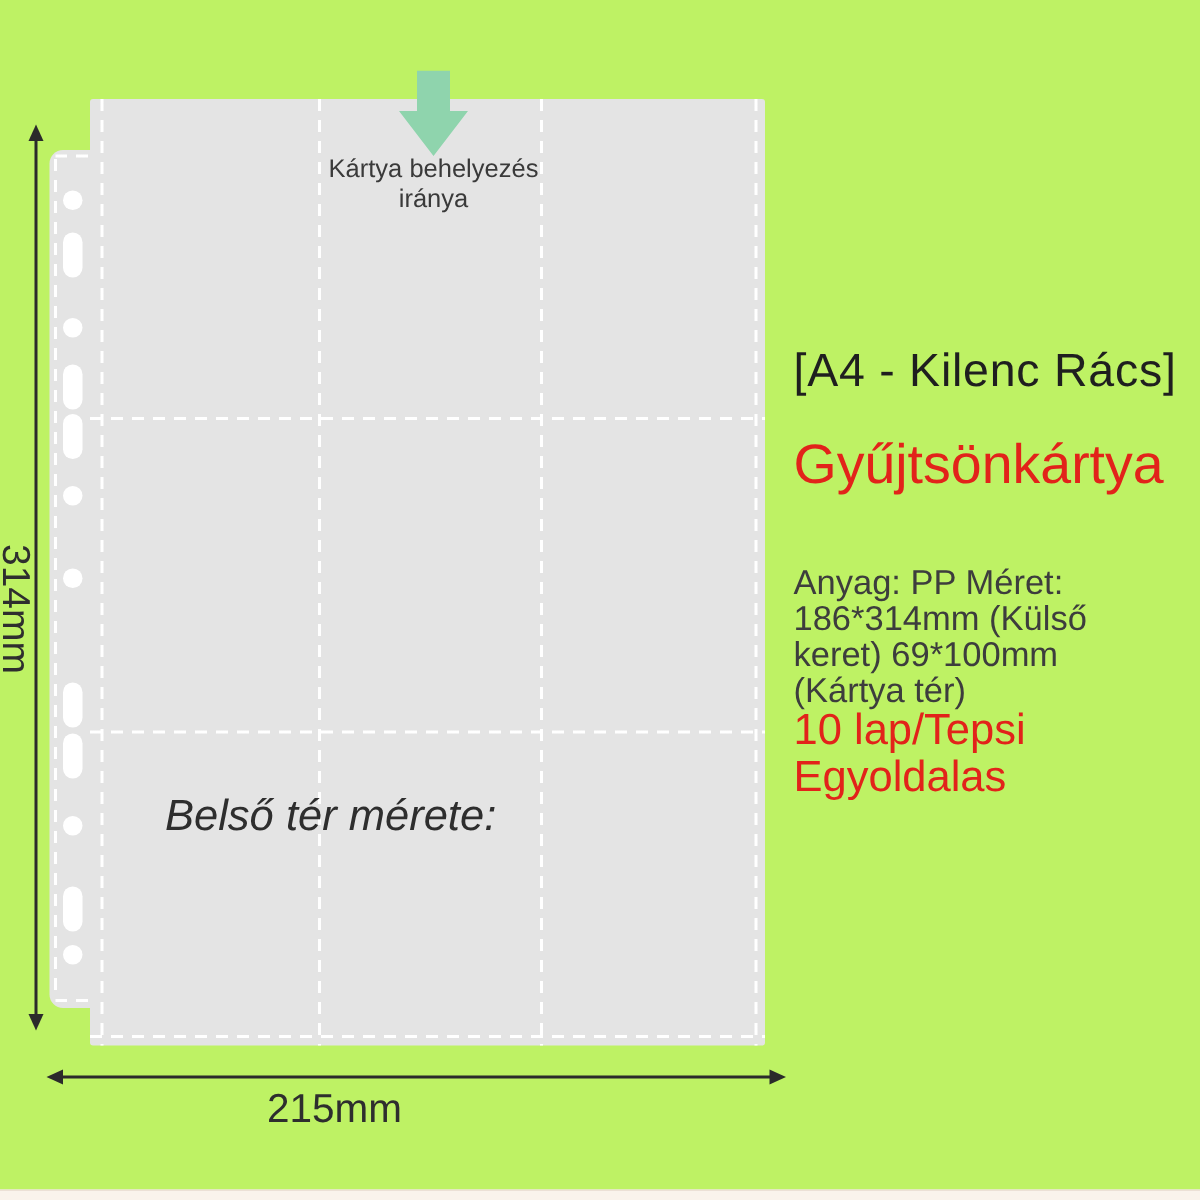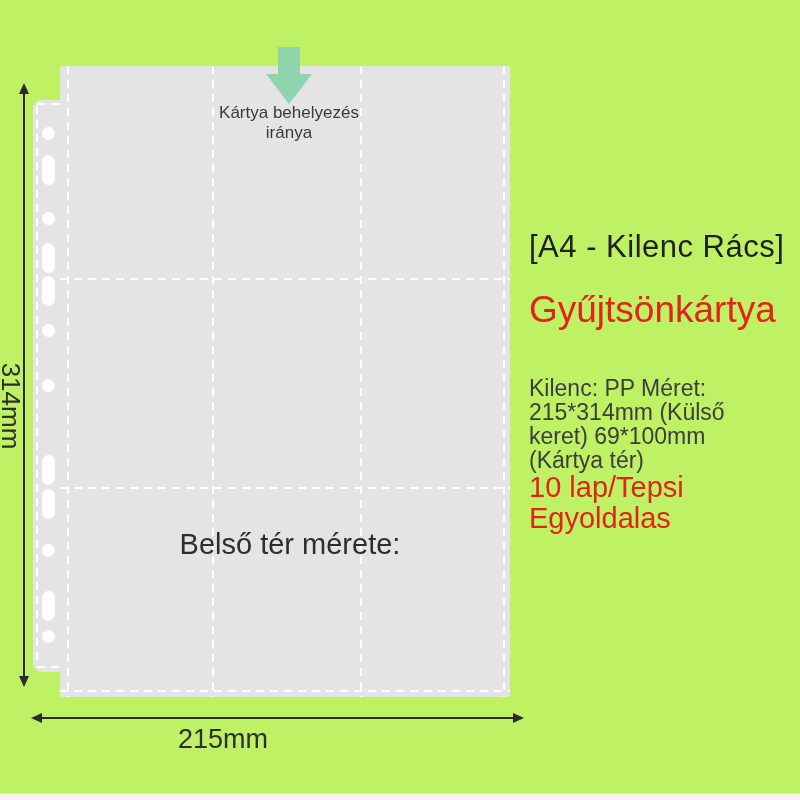--- a/index.html
+++ b/index.html
@@ -33,21 +33,21 @@
   .strip-bottom{left:37px;top:666px;width:24px;}
   .hole{position:absolute;left:42px;background:#ffffff;}
   .hole.circle{width:13px;height:13px;border-radius:50%;}
   .hole.oval{width:13px;height:30px;border-radius:7px;}
 
   
   .insert-arrow{position:absolute;left:266px;top:47px;width:46px;height:57px;}
   .insert-caption{position:absolute;left:189px;top:103px;width:200px;text-align:center;font-size:17px;line-height:20px;color:var(--text-dark);}
 
   
-  .pocket-label{position:absolute;left:110px;top:527px;width:360px;text-align:center;font-size:29px;line-height:35px;color:#2e2e2e;}
+  .pocket-label{position:absolute;left:110px;top:527px;width:360px;font-size:29px;line-height:35px;color:#2e2e2e;font-style:italic;}
 
   
   .dim-v-line{position:absolute;left:23px;top:92px;width:2px;height:586px;background:var(--dimension-line);}
   .arrow-up{position:absolute;left:19px;top:83px;width:0;height:0;border-left:5px solid transparent;border-right:5px solid transparent;border-bottom:11px solid var(--dimension-line);}
   .arrow-down{position:absolute;left:19px;top:676px;width:0;height:0;border-left:5px solid transparent;border-right:5px solid transparent;border-top:11px solid var(--dimension-line);}
   .dim-v-label{position:absolute;left:-37px;top:392px;width:98px;height:28px;text-align:center;font-size:26px;color:#2e2e2e;transform:rotate(90deg);}
   .dim-h-line{position:absolute;left:40px;top:717px;width:475px;height:2px;background:var(--dimension-line);}
   .arrow-left{position:absolute;left:31px;top:713px;width:0;height:0;border-top:5px solid transparent;border-bottom:5px solid transparent;border-right:11px solid var(--dimension-line);}
   .arrow-right{position:absolute;left:513px;top:713px;width:0;height:0;border-top:5px solid transparent;border-bottom:5px solid transparent;border-left:11px solid var(--dimension-line);}
   .dim-h-label{position:absolute;left:178px;top:724px;width:200px;text-align:left;font-size:27px;color:#2e2e2e;}
@@ -116,22 +116,22 @@
 
   <div class="dim-h-line"></div>
   <div class="arrow-left"></div>
   <div class="arrow-right"></div>
   <div class="dim-h-label">215mm</div>
 
   <div class="info-panel">
     <div class="info-heading">[A4 - Kilenc Rács]</div>
     <div class="info-name">Gyűjtsönkártya</div>
     <div class="info-specs">
-      <div>Kilenc: PP Méret:</div>
-      <div>215*314mm (Külső</div>
+      <div>Anyag: PP Méret:</div>
+      <div>186*314mm (Külső</div>
       <div>keret) 69*100mm</div>
       <div>(Kártya tér)</div>
     </div>
     <div class="info-highlight">
       <div>10 lap/Tepsi</div>
       <div>Egyoldalas</div>
     </div>
   </div>
 
   <div class="bottom-band"></div>

